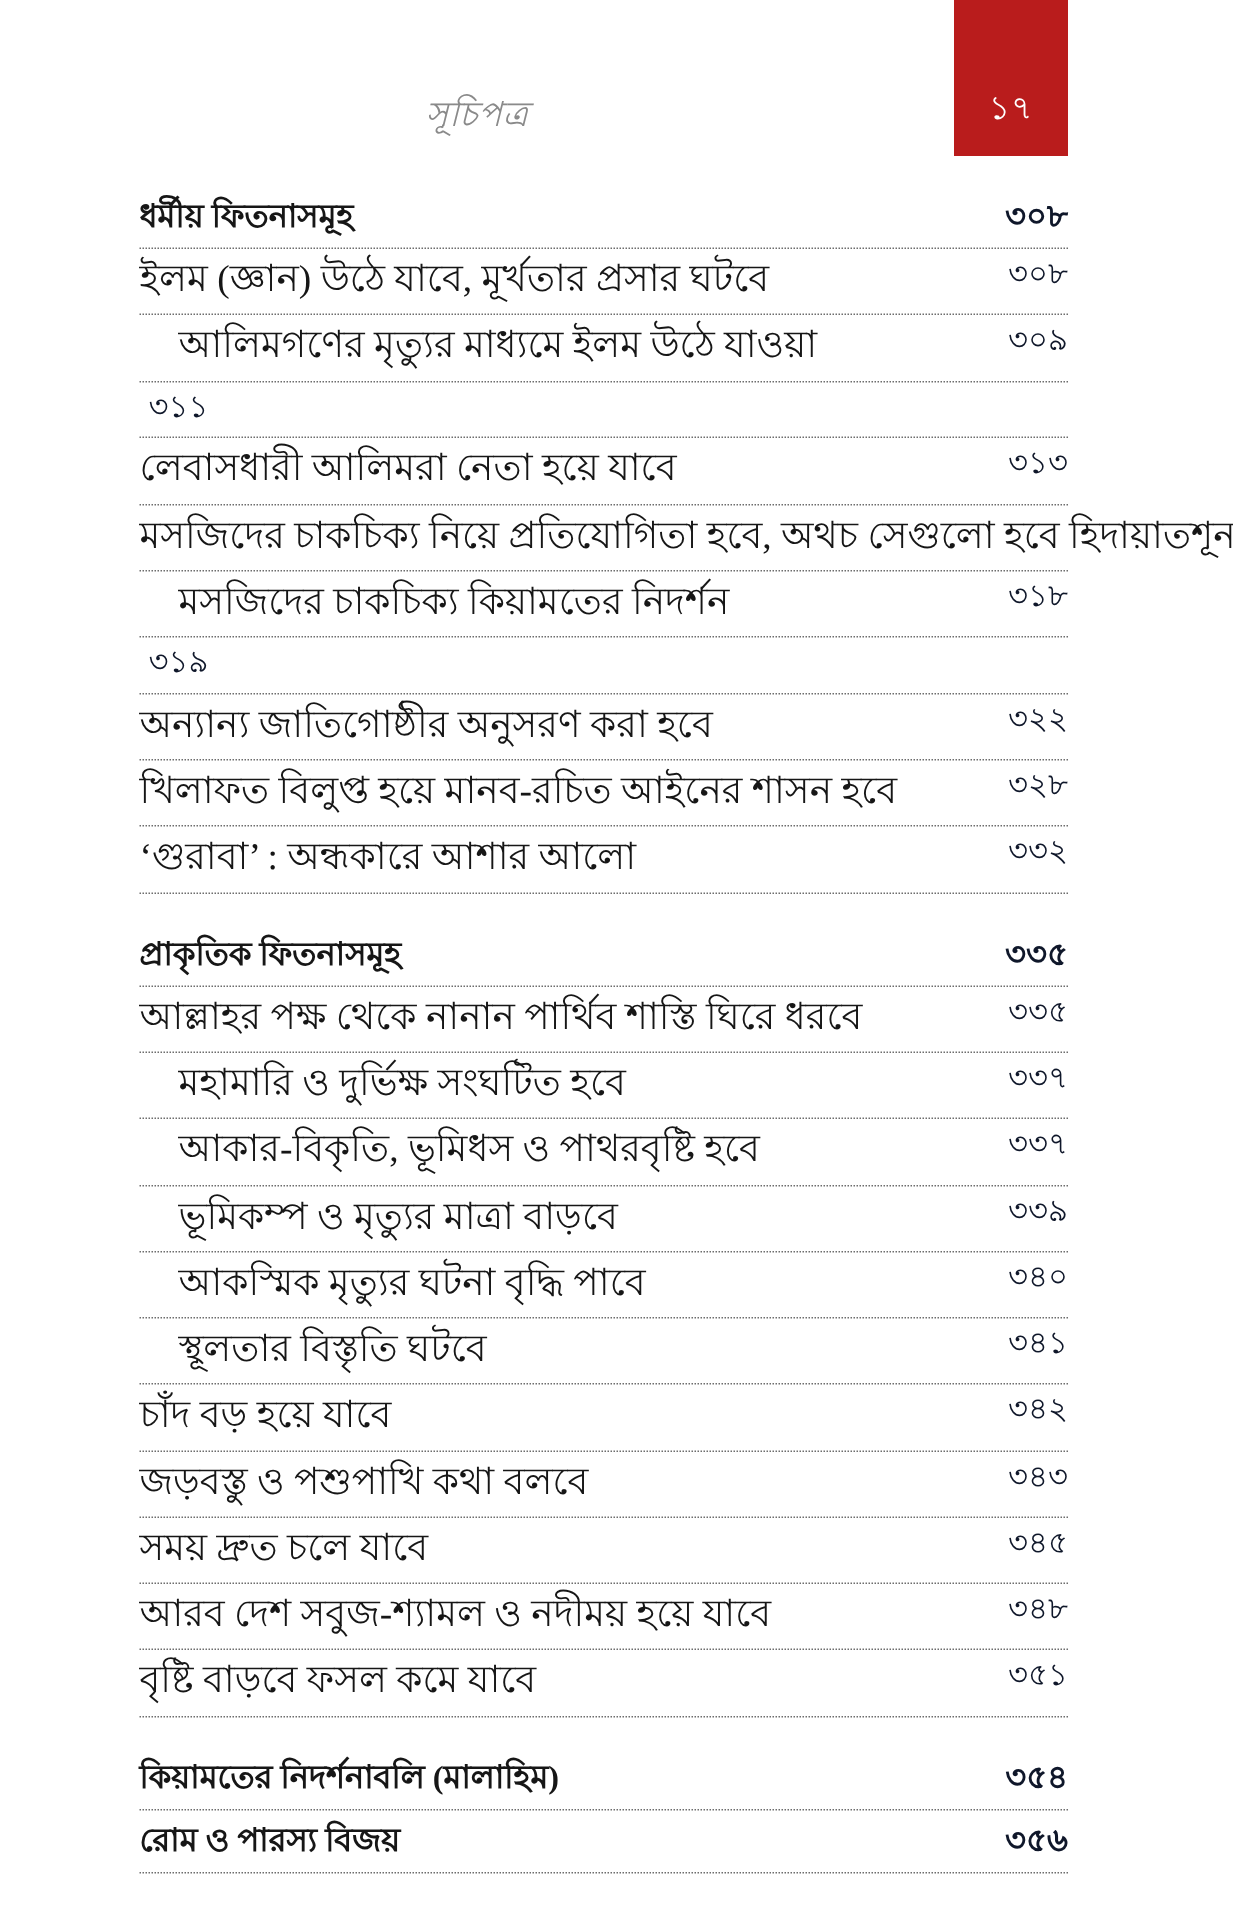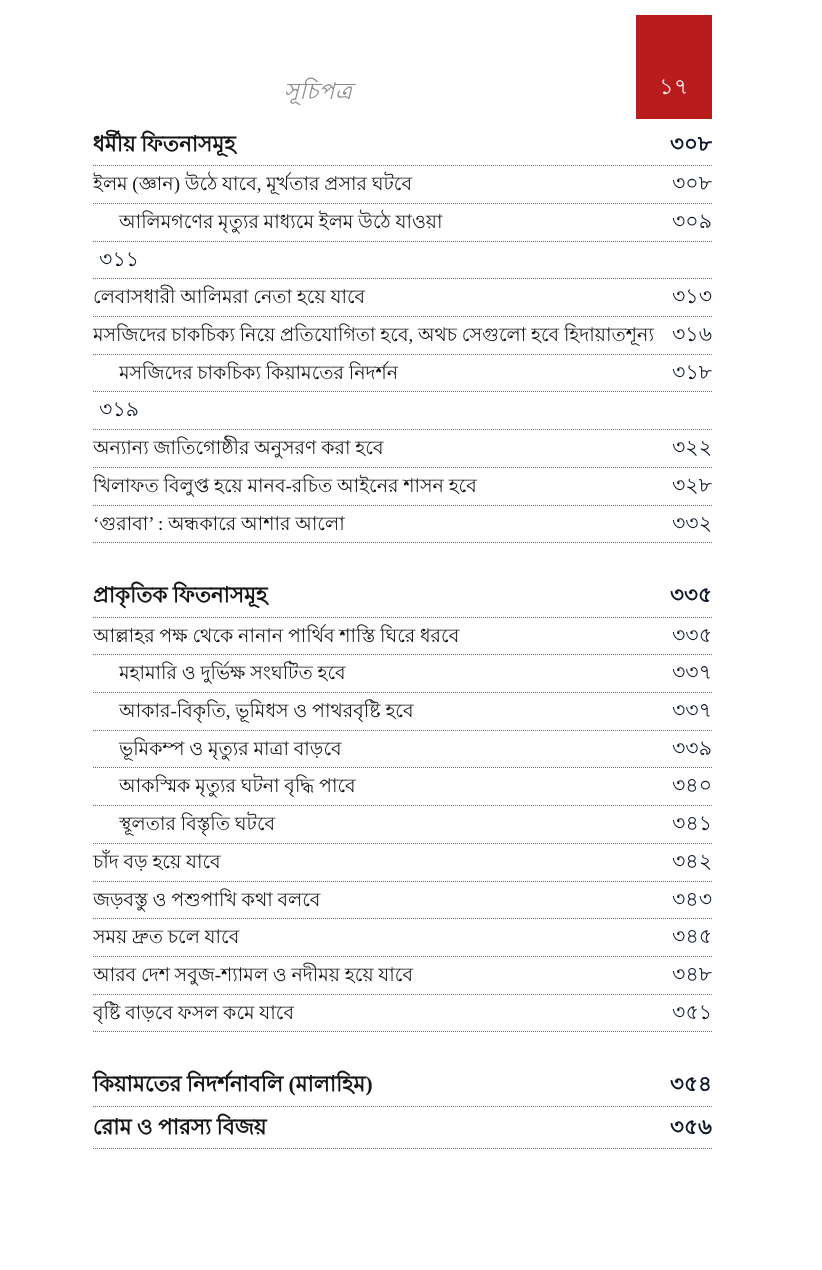--- a/index.html
+++ b/index.html
@@ -12,21 +12,21 @@
     height: 1270px;
     position: relative;
     font-family: "Liberation Serif", "DejaVu Serif", serif;
     overflow: hidden;
   }
 
   
   #page-header {
     position: absolute;
     left: 0;
-    top: 15px;
+    top: 0;
     width: 732px;
     height: 106px;
   }
   #header-title {
     position: absolute;
     left: 0;
     top: 58px;
     width: 636px;
     text-align: center;
     font-size: 23px;
@@ -58,31 +58,31 @@
   #toc {
     position: absolute;
     left: 93px;
     top: 124px;
     width: 619px;
   }
 
   .toc-row {
     position: relative;
     display: flex;
-    align-items: center;
+    align-items: flex-start;
     justify-content: space-between;
     border-bottom: 1px dotted #6d6d6d;
     box-sizing: border-box;
     padding-top: 3px;
     padding-bottom: 4px;
     min-height: 31px;
   }
 
   .toc-label {
-    font-size: 19px;
+    font-size: 25px;
     line-height: 1.45;
     color: #161616;
     white-space: nowrap;
     padding-right: 10px;
   }
   .toc-page {
     font-size: 20.5px;
     line-height: 1.45;
     color: #0f172a;
     white-space: nowrap;
@@ -101,21 +101,21 @@
     min-height: 34px;
     padding-top: 5px;
     padding-bottom: 5px;
   }
   
   .toc-row.level-sub .toc-label {
     padding-left: 26px;
   }
   
   .toc-row.gap-before {
-    margin-top: 32px;
+    margin-top: 20px;
   }
   
   .toc-row.tight .toc-label {
     padding-right: 6px;
   }
 </style>
 </head>
 <body>
 
 <div id="page-header">

